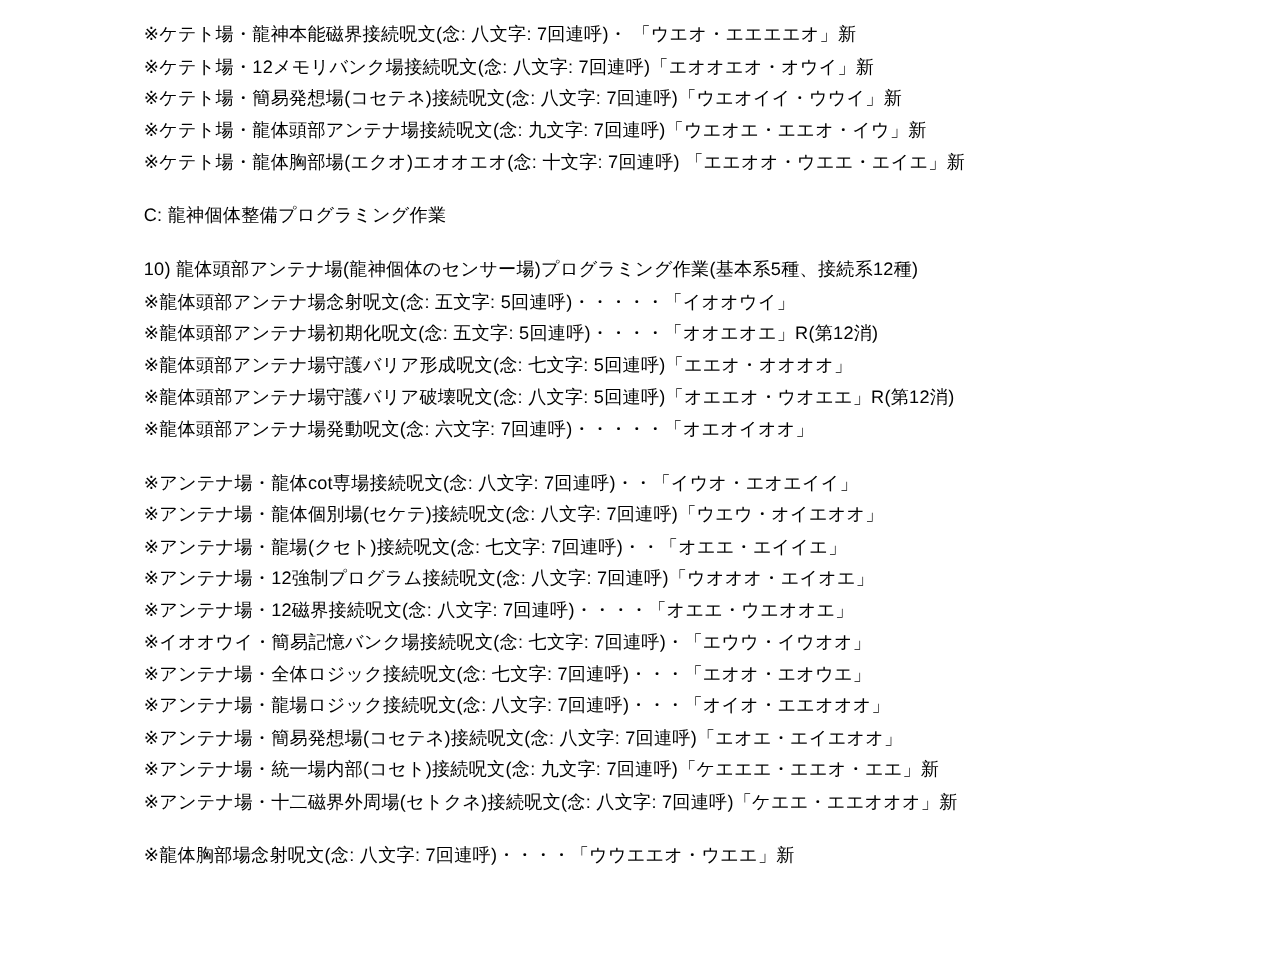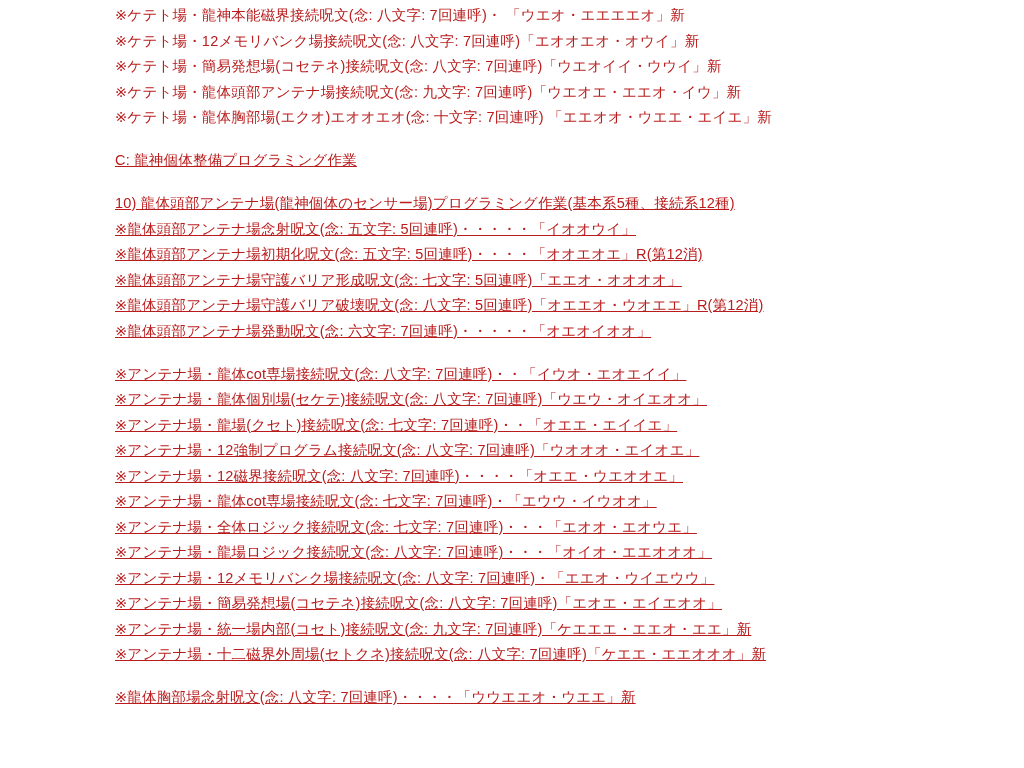--- a/index.html
+++ b/index.html
@@ -7,29 +7,29 @@
     padding: 0;
     background: #ffffff;
     width: 1024px;
     height: 768px;
     overflow: hidden;
   }
   .doc {
     box-sizing: border-box;
     width: 1024px;
     height: 768px;
-    padding: 3px 30px 0 115px;
+    padding: 16px 30px 0 115px;
     font-family: "Liberation Sans", "DejaVu Sans", sans-serif;
     font-size: 14.5px;
     line-height: 25.5px;
-    color: #b91c1c;
+    color: #000000;
     background: #ffffff;
   }
   .para { margin: 0; }
-  .para + .para { margin-top: 17.5px; text-decoration: underline; }
+  .para + .para { margin-top: 17.5px; }
   .line {
     white-space: pre;
     letter-spacing: 0.2px;
   }
 </style>
 </head>
 <body>
 
 <main class="doc">
 
@@ -53,24 +53,23 @@
     <div class="line">※龍体頭部アンテナ場守護バリア破壊呪文(念: 八文字: 5回連呼)「オエエオ・ウオエエ」R(第12消)</div>
     <div class="line">※龍体頭部アンテナ場発動呪文(念: 六文字: 7回連呼)・・・・・「オエオイオオ」</div>
   </section>
 
   <section class="para">
     <div class="line">※アンテナ場・龍体cot専場接続呪文(念: 八文字: 7回連呼)・・「イウオ・エオエイイ」</div>
     <div class="line">※アンテナ場・龍体個別場(セケテ)接続呪文(念: 八文字: 7回連呼)「ウエウ・オイエオオ」</div>
     <div class="line">※アンテナ場・龍場(クセト)接続呪文(念: 七文字: 7回連呼)・・「オエエ・エイイエ」</div>
     <div class="line">※アンテナ場・12強制プログラム接続呪文(念: 八文字: 7回連呼)「ウオオオ・エイオエ」</div>
     <div class="line">※アンテナ場・12磁界接続呪文(念: 八文字: 7回連呼)・・・・「オエエ・ウエオオエ」</div>
-    <div class="line">※アンテナ場・龍体cot専場接続呪文(念: 七文字: 7回連呼)・「エウウ・イウオオ」</div>
+    <div class="line">※イオオウイ・簡易記憶バンク場接続呪文(念: 七文字: 7回連呼)・「エウウ・イウオオ」</div>
     <div class="line">※アンテナ場・全体ロジック接続呪文(念: 七文字: 7回連呼)・・・「エオオ・エオウエ」</div>
     <div class="line">※アンテナ場・龍場ロジック接続呪文(念: 八文字: 7回連呼)・・・「オイオ・エエオオオ」</div>
-    <div class="line">※アンテナ場・12メモリバンク場接続呪文(念: 八文字: 7回連呼)・「エエオ・ウイエウウ」</div>
     <div class="line">※アンテナ場・簡易発想場(コセテネ)接続呪文(念: 八文字: 7回連呼)「エオエ・エイエオオ」</div>
     <div class="line">※アンテナ場・統一場内部(コセト)接続呪文(念: 九文字: 7回連呼)「ケエエエ・エエオ・エエ」新</div>
     <div class="line">※アンテナ場・十二磁界外周場(セトクネ)接続呪文(念: 八文字: 7回連呼)「ケエエ・エエオオオ」新</div>
   </section>
 
   <section class="para">
     <div class="line">※龍体胸部場念射呪文(念: 八文字: 7回連呼)・・・・「ウウエエオ・ウエエ」新</div>
   </section>
 
 </main>

